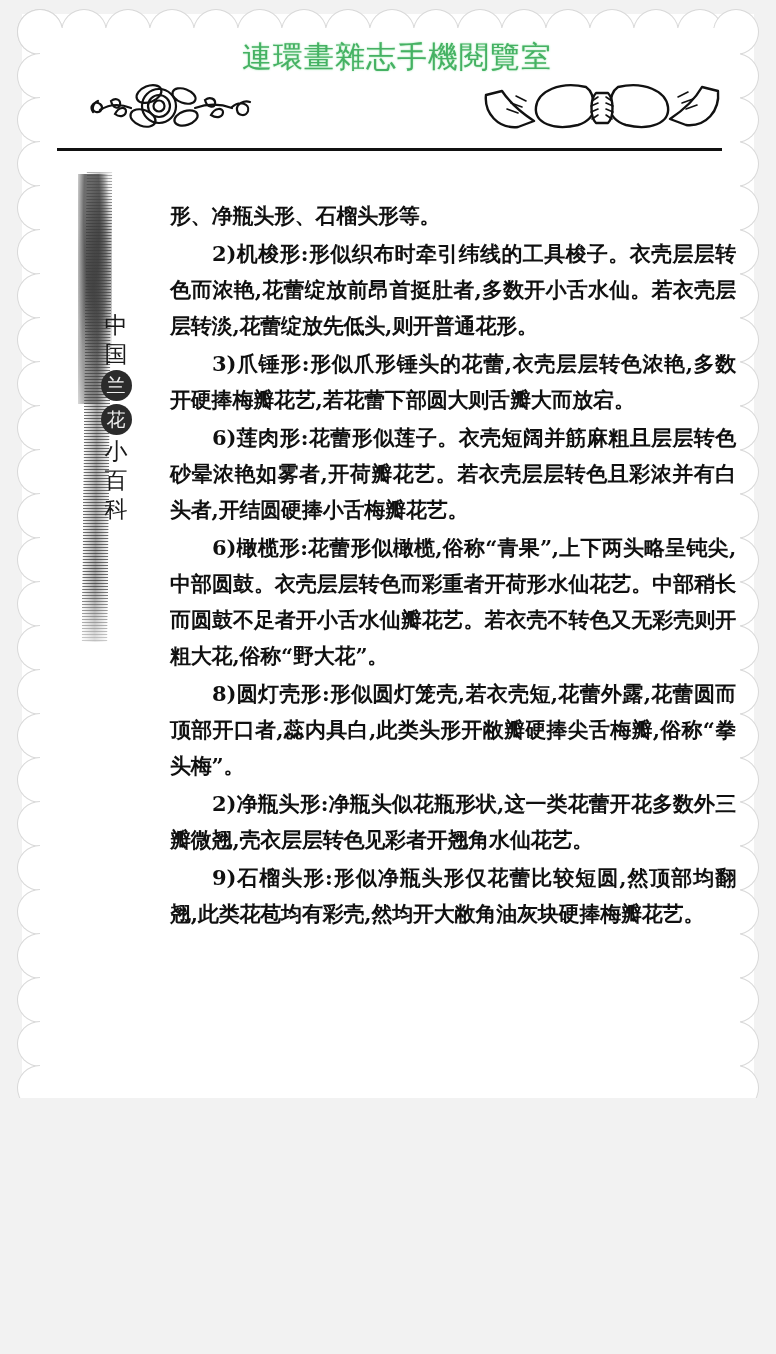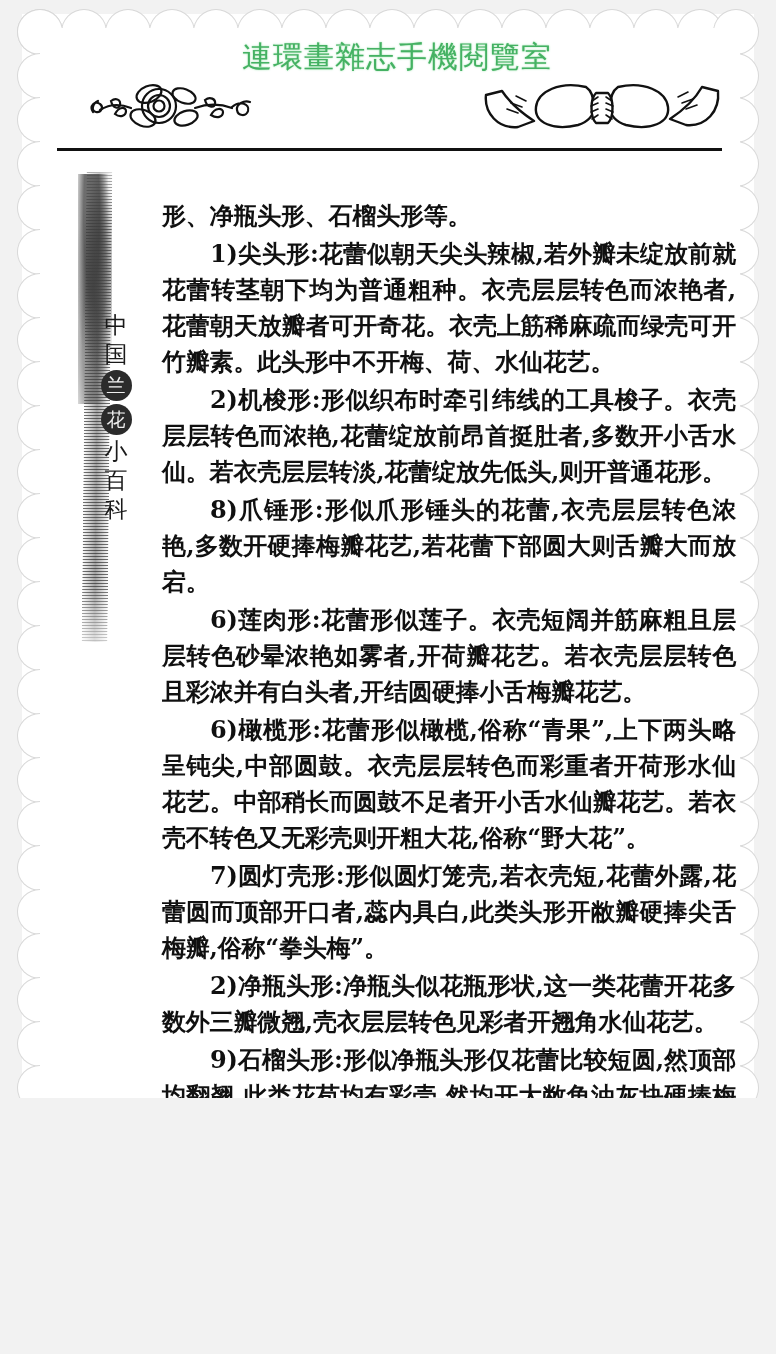--- a/index.html
+++ b/index.html
@@ -172,22 +172,22 @@
 
   
   .body-text {
     position: absolute;
     left: 158px;
     top: 198px;
     width: 578px;
     z-index: 1;
   }
   .body-text p {
-    margin: 0 0 2px 4px;
-    font-size: 24px;
+    margin: 0 0 2px 12px;
+    font-size: 21px;
     line-height: 36px;
     color: #101010;
     text-align: justify;
     text-justify: inter-ideograph;
     font-family: "DejaVu Serif", "Liberation Serif", serif;
     font-weight: 700;
     letter-spacing: -0.2px;
   }
   .body-text p.indent { text-indent: 2em; }
 
@@ -476,26 +476,25 @@
       <span class="strip-seal">兰</span>
       <span class="strip-seal">花</span>
       <span class="strip-char">小</span>
       <span class="strip-char">百</span>
       <span class="strip-char">科</span>
     </div>
   </div>
 
   <div class="body-text" id="body-text">
       <p>形、净瓶头形、石榴头形等。</p>
-      <p class="indent">1)尖头形:花蕾似朝天尖头辣椒,若外瓣未绽放前就花蕾转茎朝下均为普通粗种。衣壳层层转色而浓艳者,花蕾朝天放瓣者可开奇花。衣壳上筋稀麻疏而绿壳可开竹瓣素。此头形中不开梅、荷、水仙花艺。</p>
       <p class="indent">2)机梭形:形似织布时牵引纬线的工具梭子。衣壳层层转色而浓艳,花蕾绽放前昂首挺肚者,多数开小舌水仙。若衣壳层层转淡,花蕾绽放先低头,则开普通花形。</p>
-      <p class="indent">8)爪锤形:形似爪形锤头的花蕾,衣壳层层转色浓艳,多数开硬捧梅瓣花艺,若花蕾下部圆大则舌瓣大而放宕。</p>
+      <p class="indent">3)爪锤形:形似爪形锤头的花蕾,衣壳层层转色浓艳,多数开硬捧梅瓣花艺,若花蕾下部圆大则舌瓣大而放宕。</p>
       <p class="indent">6)莲肉形:花蕾形似莲子。衣壳短阔并筋麻粗且层层转色砂晕浓艳如雾者,开荷瓣花艺。若衣壳层层转色且彩浓并有白头者,开结圆硬捧小舌梅瓣花艺。</p>
       <p class="indent">6)橄榄形:花蕾形似橄榄,俗称“青果”,上下两头略呈钝尖,中部圆鼓。衣壳层层转色而彩重者开荷形水仙花艺。中部稍长而圆鼓不足者开小舌水仙瓣花艺。若衣壳不转色又无彩壳则开粗大花,俗称“野大花”。</p>
-      <p class="indent">7)圆灯壳形:形似圆灯笼壳,若衣壳短,花蕾外露,花蕾圆而顶部开口者,蕊内具白,此类头形开敝瓣硬捧尖舌梅瓣,俗称“拳头梅”。</p>
+      <p class="indent">8)圆灯壳形:形似圆灯笼壳,若衣壳短,花蕾外露,花蕾圆而顶部开口者,蕊内具白,此类头形开敝瓣硬捧尖舌梅瓣,俗称“拳头梅”。</p>
       <p class="indent">2)净瓶头形:净瓶头似花瓶形状,这一类花蕾开花多数外三瓣微翘,壳衣层层转色见彩者开翘角水仙花艺。</p>
       <p class="indent">9)石榴头形:形似净瓶头形仅花蕾比较短圆,然顶部均翻翘,此类花苞均有彩壳,然均开大敝角油灰块硬捧梅瓣花艺。</p>
     </div>
 
   <div class="page-number-wrap">
     <div class="page-number-smudge"></div>
     <div class="page-number">190</div>
   </div>
 
   <div class="banner">

